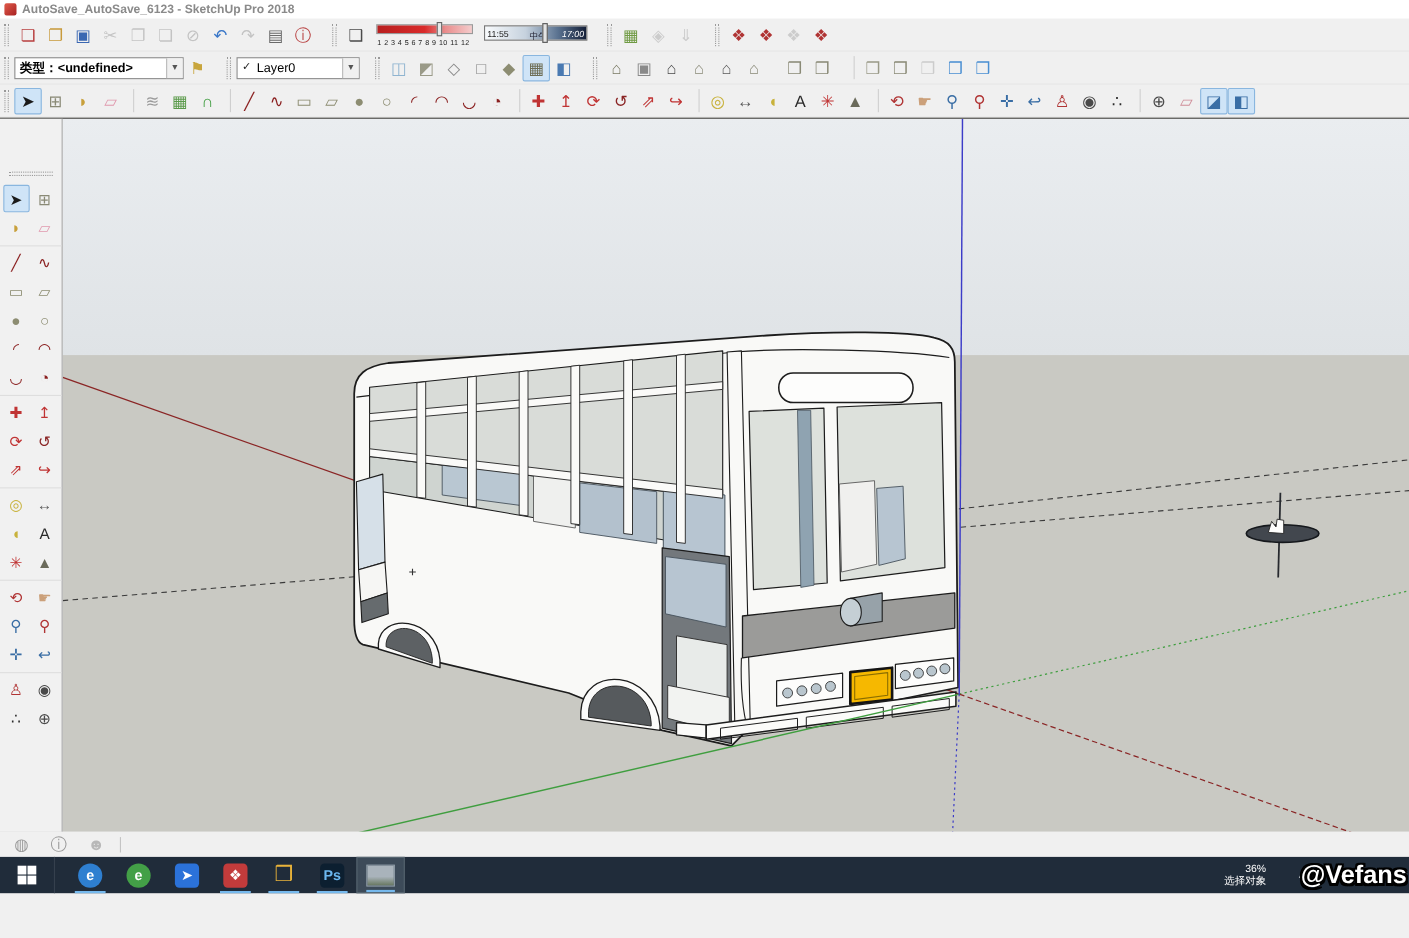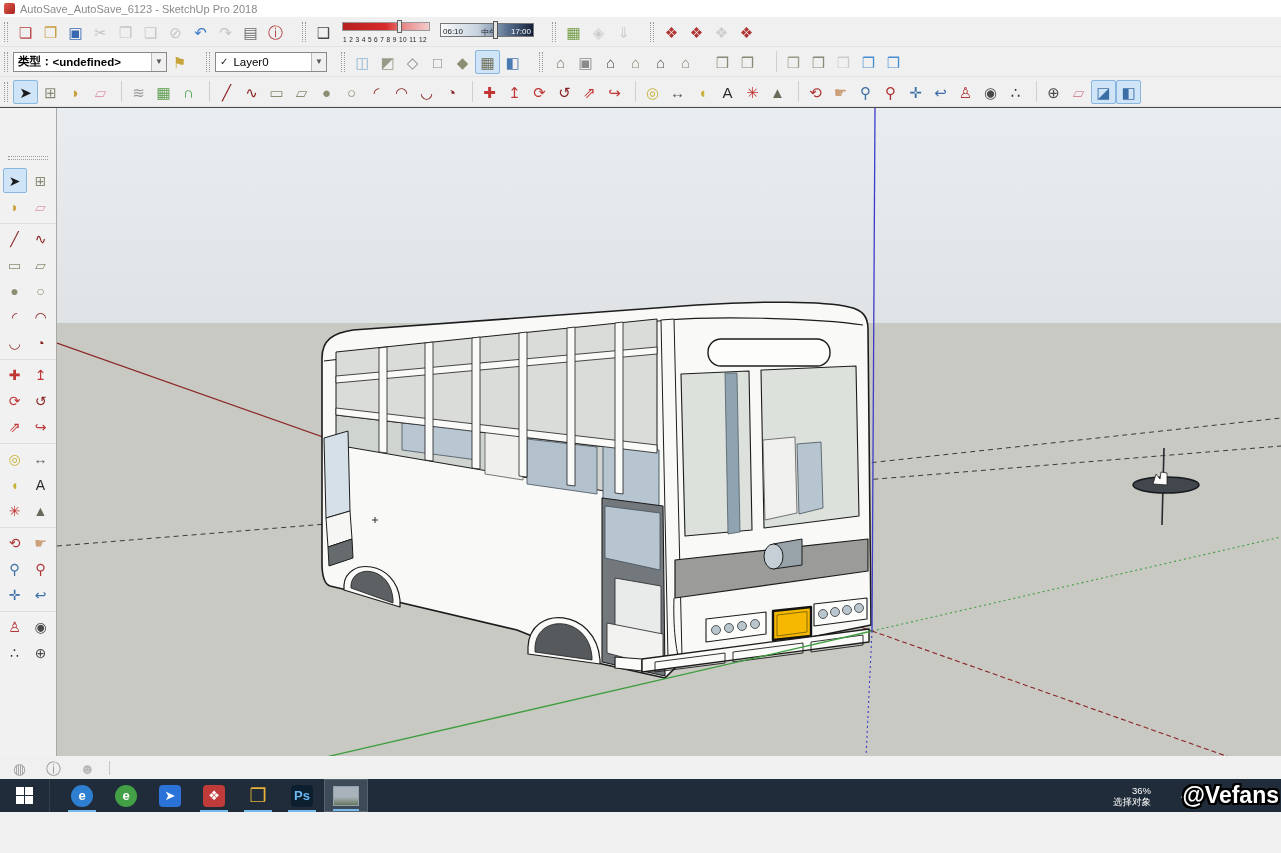--- a/index.html
+++ b/index.html
@@ -1,21 +1,21 @@
 <!DOCTYPE html>
 <html style="--sky_top: #eaedf0; --sky_bottom: #dfe3e6; --ground: #c9c9c3; --axis_blue: #3c3cc8; --axis_green: #3f9e3f; --axis_red: #8a2525; --dash_gray: #3a3a3a;"><head>
 <meta charset="utf-8">
 <style>
 *{margin:0;padding:0;box-sizing:border-box;font-family:"Liberation Sans","DejaVu Sans",sans-serif;}
 html,body{background:#555;}
 .screen{width:1281px;height:853px;position:relative;background:#f0f0f0;overflow:hidden;margin:0 auto;}
 
 .titlebar{height:17px;background:#fff;display:flex;align-items:center;padding-left:4px;gap:5px;}
 .su-logo{width:11px;height:11px;background:linear-gradient(135deg,#e05a4a,#a82222);border-radius:2px;flex:none;}
-.title-text{font-size:11px;color:#8a8a8a;white-space:nowrap;}
+.title-text{font-size:11px;color:#8a8a8a;white-space:nowrap;font-weight:bold;}
 .menubar{height:16px;background:#fff;display:flex;align-items:center;padding-left:6px;}
 .menu-item{font-size:11.5px;color:#111;padding:0 7px;cursor:default;white-space:nowrap;}
 
 .toolbar{height:30px;background:#f0f0f0;display:flex;align-items:center;border-bottom:1px solid #e3e3e3;padding-left:2px;}
 .tb-section{display:flex;align-items:center;margin-right:12px;}
 .grip{width:4px;height:20px;border-left:1px dotted #999;border-right:1px dotted #999;margin:0 5px 0 2px;flex:none;}
 .icons{display:flex;align-items:center;}
 .ticon{width:25px;height:24px;line-height:23px;text-align:center;font-size:15px;border:1px solid transparent;border-radius:2px;cursor:default;flex:none;overflow:hidden;}
 .ticon.active{background:#cfe4f7;border-color:#89b6df;}
 .ticon.disabled{opacity:.55;}
@@ -27,21 +27,21 @@
 .check{color:#222;margin-right:5px;font-size:10px;}
 .date-slider{width:88px;height:26px;position:relative;margin:0 6px;}
 .date-bar{position:absolute;top:3px;left:0;right:0;height:9px;border:1px solid #999;background:linear-gradient(90deg,#b81f1f,#d92b2b 50%,#e98d8d 72%,#f4cccc);}
 .date-handle{position:absolute;top:1px;left:62%;width:5px;height:13px;background:#e8e8e8;border:1px solid #666;}
 .date-nums{position:absolute;bottom:2px;left:1px;right:0;font-size:6.5px;color:#222;white-space:nowrap;letter-spacing:.4px;}
 .time-slider{width:94px;height:26px;position:relative;margin:0 4px;}
 .time-bar{position:absolute;top:4px;left:0;right:0;height:14px;border:1px solid #777;background:linear-gradient(90deg,#f8fafc,#c6d2de 40%,#5a7290 72%,#141f38);}
 .time-handle{position:absolute;top:2px;left:56%;width:5px;height:18px;background:#e4e4e4;border:1px solid #555;}
 .time-start{position:absolute;left:3px;top:8px;font-size:8px;color:#222;}
 .time-noon{position:absolute;left:44%;top:8px;font-size:8px;color:#223;}
-.time-end{position:absolute;right:3px;top:8px;font-size:8px;color:#fff;}
+.time-end{position:absolute;right:3px;top:8px;font-size:8px;color:#fff;font-style:italic;}
 
 .main{height:649px;display:flex;border-top:1px solid #4a4a4a;background:#c9c9c3;}
 .sidebar{width:57px;background:#f1f1f1;border-right:1px solid #a8a8a8;padding-top:8px;flex:none;}
 .side-grip{height:4px;border-top:1px dotted #999;border-bottom:1px dotted #999;margin:40px 8px 6px;}
 .side-group{display:grid;grid-template-columns:25px 25px;justify-content:center;padding:2px 0 4px;border-bottom:1px solid #dedede;gap:1px;}
 .side-group:last-child{border-bottom:none;}
 .side-group .ticon{width:24px;height:25px;line-height:24px;font-size:14px;}
 .viewport{flex:1;position:relative;overflow:hidden;}
 .sky{position:absolute;top:0;left:0;right:0;height:215px;background:linear-gradient(var(--sky_top),var(--sky_bottom));}
 .ground{position:absolute;top:215px;left:0;right:0;bottom:0;background:var(--ground);}
@@ -108,21 +108,21 @@
       <div class="icons">
           <span class="ticon" style="color: rgb(74, 74, 74);">❑</span>
         </div>
       <div class="date-slider">
         <div class="date-bar"></div>
         <div class="date-handle"></div>
         <div class="date-nums">1 2 3 4 5 6 7 8 9 10 11 12</div>
       </div>
       <div class="time-slider">
         <div class="time-bar"></div>
-        <span class="time-start">06:10</span>
+        <span class="time-start">11:55</span>
         <span class="time-noon">中午</span>
         <span class="time-end">17:00</span>
         <div class="time-handle"></div>
       </div>
     </div>
     <div class="tb-section">
       <div class="grip"></div>
       <div class="icons">
           <span class="ticon" style="color: rgb(111, 154, 66);">▦</span>
           <span class="ticon disabled" style="color: rgb(176, 176, 176);">◈</span>

